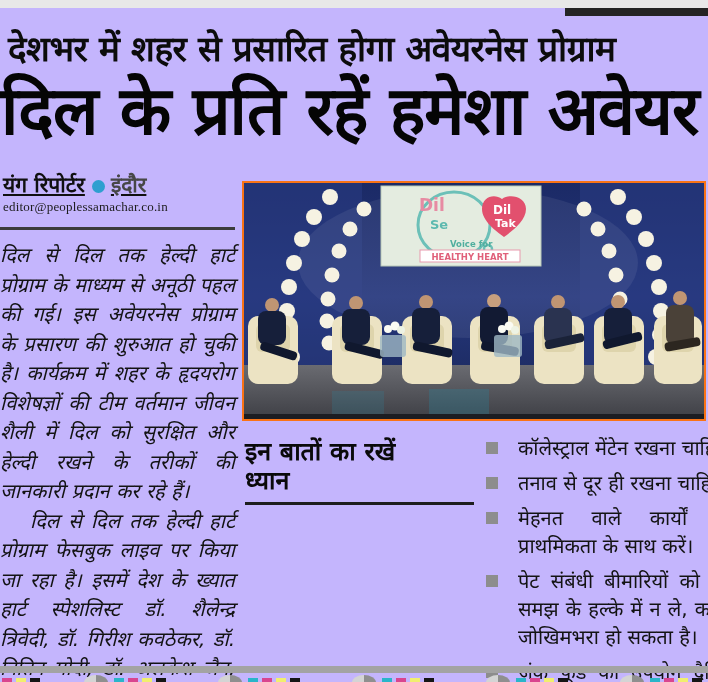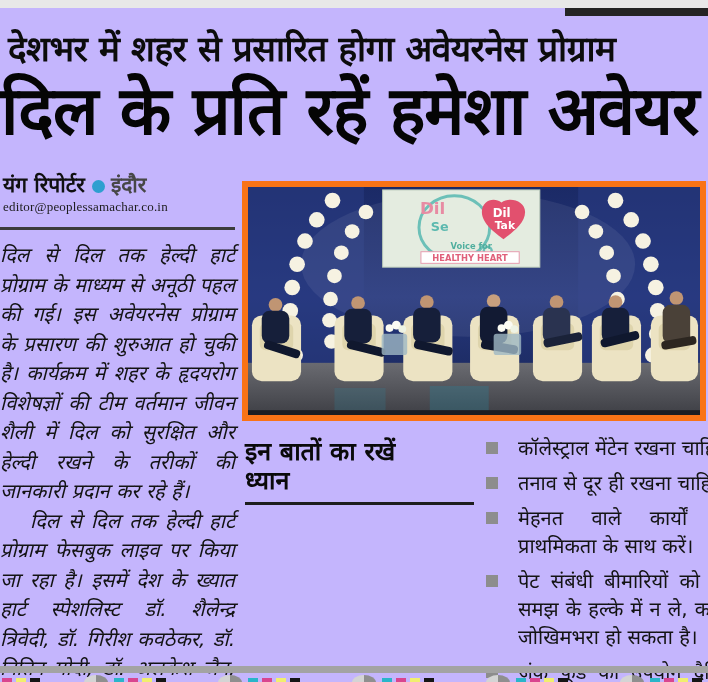--- a/index.html
+++ b/index.html
@@ -10,31 +10,31 @@
   }
   .topbar{position:absolute;left:565px;top:0;width:143px;height:8px;background:#242424;}
   .kicker{
     position:absolute;left:8px;top:16px;width:760px;
     font-size:35px;font-weight:bold;color:#0c0c0c;white-space:nowrap;letter-spacing:-.5px;
   }
   .main-headline{
     position:absolute;left:1px;top:62px;width:900px;
     font-size:67px;font-weight:800;color:#050505;white-space:nowrap;letter-spacing:-1px;line-height:1.25;
   }
-  .byline-row{position:absolute;left:3px;top:162px;font-size:21px;font-weight:bold;color:#101010;}
+  .byline-row{position:absolute;left:3px;top:162px;font-size:21px;font-weight:bold;color:#101010;text-decoration:underline;}
   .byline-dot{display:inline-block;width:13px;height:13px;border-radius:50%;background:#2e9fd0;margin:0 6px 0 7px;vertical-align:middle;}
   .byline-city{font-weight:600;color:#474747;}
   .byline-email{position:absolute;left:3px;top:191px;font-family:Liberation Serif, serif;font-size:13px;color:#1c1c1c;letter-spacing:.2px;}
   .byline-rule{position:absolute;left:0;top:219px;width:235px;height:3px;background:#3c3c3c;}
 
   .col-left{position:absolute;left:0;top:233px;width:235px;}
   .col-left p{margin:0;font-size:20px;line-height:29.5px;text-align:justify;color:#131313;font-style:italic;}
   .col-left p.indent{text-indent:30px;}
 
-  .photo{position:absolute;left:242px;top:173px;width:464px;height:240px;border:6px solid #f97316;box-sizing:border-box;background:#22316f;}
+  .photo{position:absolute;left:242px;top:173px;width:464px;height:240px;border:2px solid #f97316;box-sizing:border-box;background:#22316f;}
   .photo svg{display:block;width:100%;height:100%;}
 
   .col-mid{position:absolute;left:245px;top:419px;width:229px;}
   .col-mid p{margin:0;font-size:20px;line-height:29.5px;text-align:justify;color:#131313;}
   .tips-heading{
     margin:11px 0 0 0;font-size:25px;font-weight:800;color:#0a0a0a;
     display:inline-block;border-bottom:3px solid #1e1e1e;padding:0 26px 6px 0;line-height:1.15;
   }
   ul.tips{list-style:none;margin:10px 0 0 0;padding:0;}
   ul.tips li{position:relative;padding-left:34px;margin:0 0 7px 0;font-size:20px;line-height:28px;color:#131313;text-align:justify;}

